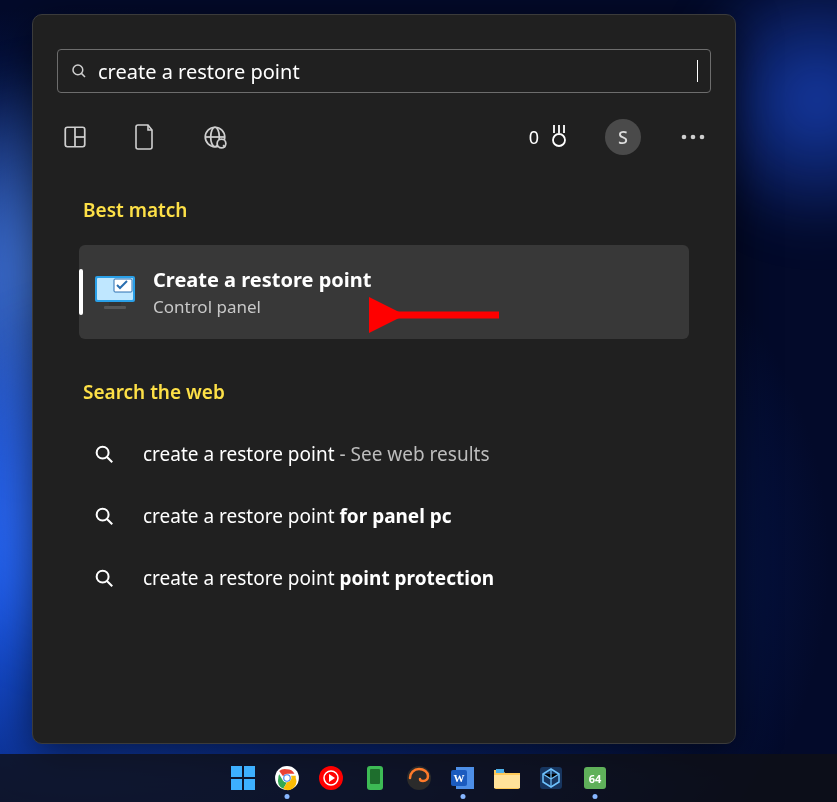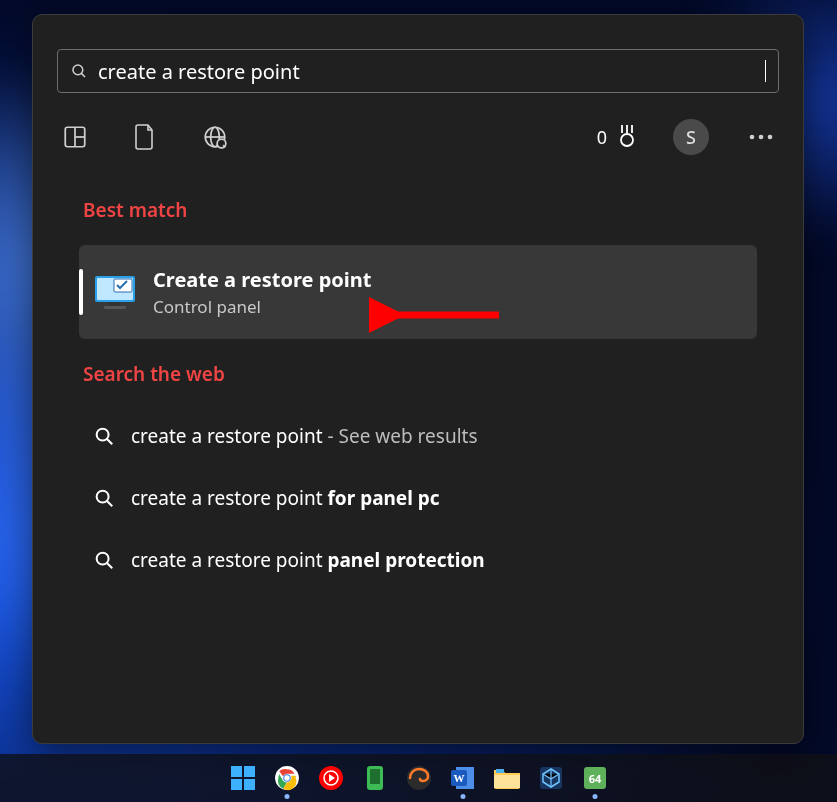--- a/index.html
+++ b/index.html
@@ -15,21 +15,21 @@
   .b1 { width: 420px; height: 420px; left: -140px; top: 60px;
         background: radial-gradient(circle, rgba(90,150,255,0.85), rgba(10,30,120,0) 70%); }
   .b2 { width: 380px; height: 380px; left: -90px; top: 300px;
         background: radial-gradient(circle, rgba(60,120,255,0.9), rgba(10,30,120,0) 70%); }
   .b3 { width: 280px; height: 280px; right: -120px; top: -40px;
         background: radial-gradient(circle, rgba(30,80,220,0.7), rgba(10,20,60,0) 70%); }
 
   .search-panel {
     position: absolute;
     left: 32px; top: 14px;
-    width: 772px; height: 730px;
+    width: 704px; height: 730px;
     background: #202020;
     border: 1px solid #3b3b3b;
     border-radius: 10px;
     color: #fff;
     box-shadow: 0 10px 40px rgba(0,0,0,0.6);
   }
 
   .search-bar {
     margin: 34px 24px 0 24px;
     height: 44px;
@@ -71,23 +71,23 @@
   .avatar {
     width: 36px; height: 36px; border-radius: 50%;
     background: #4a4a4a; color: #dcdcdc;
     display:flex; align-items:center; justify-content:center;
     font-size: 18px; font-weight: 500;
   }
 
   .section-label {
     margin: 36px 0 0 50px;
     font-size: 19px; font-weight: 600;
-    color: #ef4444;
-  }
-  .section-label.web { margin-top: 22px; }
+    color: #fde047;
+  }
+  .section-label.web { margin-top: 40px; }
 
   .best-match {
     margin: 22px 46px 0 46px;
     height: 94px;
     background: #383838;
     border-radius: 6px;
     display: flex;
     align-items: center;
     padding-left: 14px;
     position: relative;
@@ -100,21 +100,21 @@
     width: 44px; height: 40px; margin-right: 16px;
     display:flex; align-items:center; justify-content:center;
   }
   .best-title { font-size: 20px; font-weight: 700; color:#fff; }
   .best-sub   { font-size: 17px; color: #c8c8c8; margin-top: 2px; }
 
   .web-list { margin: 18px 46px 0 46px; }
   .web-item {
     height: 62px;
     display: flex; align-items: center;
-    gap: 16px;
+    gap: 28px;
     padding-left: 14px;
     border-radius: 6px;
     font-size: 19px;
     color: #fff;
   }
   .web-item .prefix { font-weight: 400; }
   .web-item .bold   { font-weight: 700; }
   .web-item .suffix { color: #bdbdbd; font-weight: 400; }
 
   .arrow {
@@ -237,21 +237,21 @@
           <circle cx="10.5" cy="10.5" r="6.5"></circle>
           <line x1="21" y1="21" x2="15.2" y2="15.2"></line>
         </svg>
       <span><span class="prefix">create a restore point </span><span class="bold">for panel pc</span><span class="suffix"></span></span>
     </div>
     <div class="web-item">
       <svg width="22" height="22" viewBox="0 0 24 24" fill="none" stroke="#fff" stroke-width="2.2">
           <circle cx="10.5" cy="10.5" r="6.5"></circle>
           <line x1="21" y1="21" x2="15.2" y2="15.2"></line>
         </svg>
-      <span><span class="prefix">create a restore point </span><span class="bold">panel protection</span><span class="suffix"></span></span>
+      <span><span class="prefix">create a restore point </span><span class="bold">point protection</span><span class="suffix"></span></span>
     </div>
   </div>
 
   <svg class="arrow" viewBox="0 0 140 50">
     <defs>
         <marker id="ah" markerWidth="14" markerHeight="12" refX="2" refY="6" orient="auto">
       <path d="M12 0 L0 6 L12 12 Z" fill="#ff0000"></path>
         </marker>
       </defs>
     <line x1="130" y1="25" x2="22" y2="25" stroke="#ff0000" stroke-width="7" marker-end="url(#ah)"></line>

